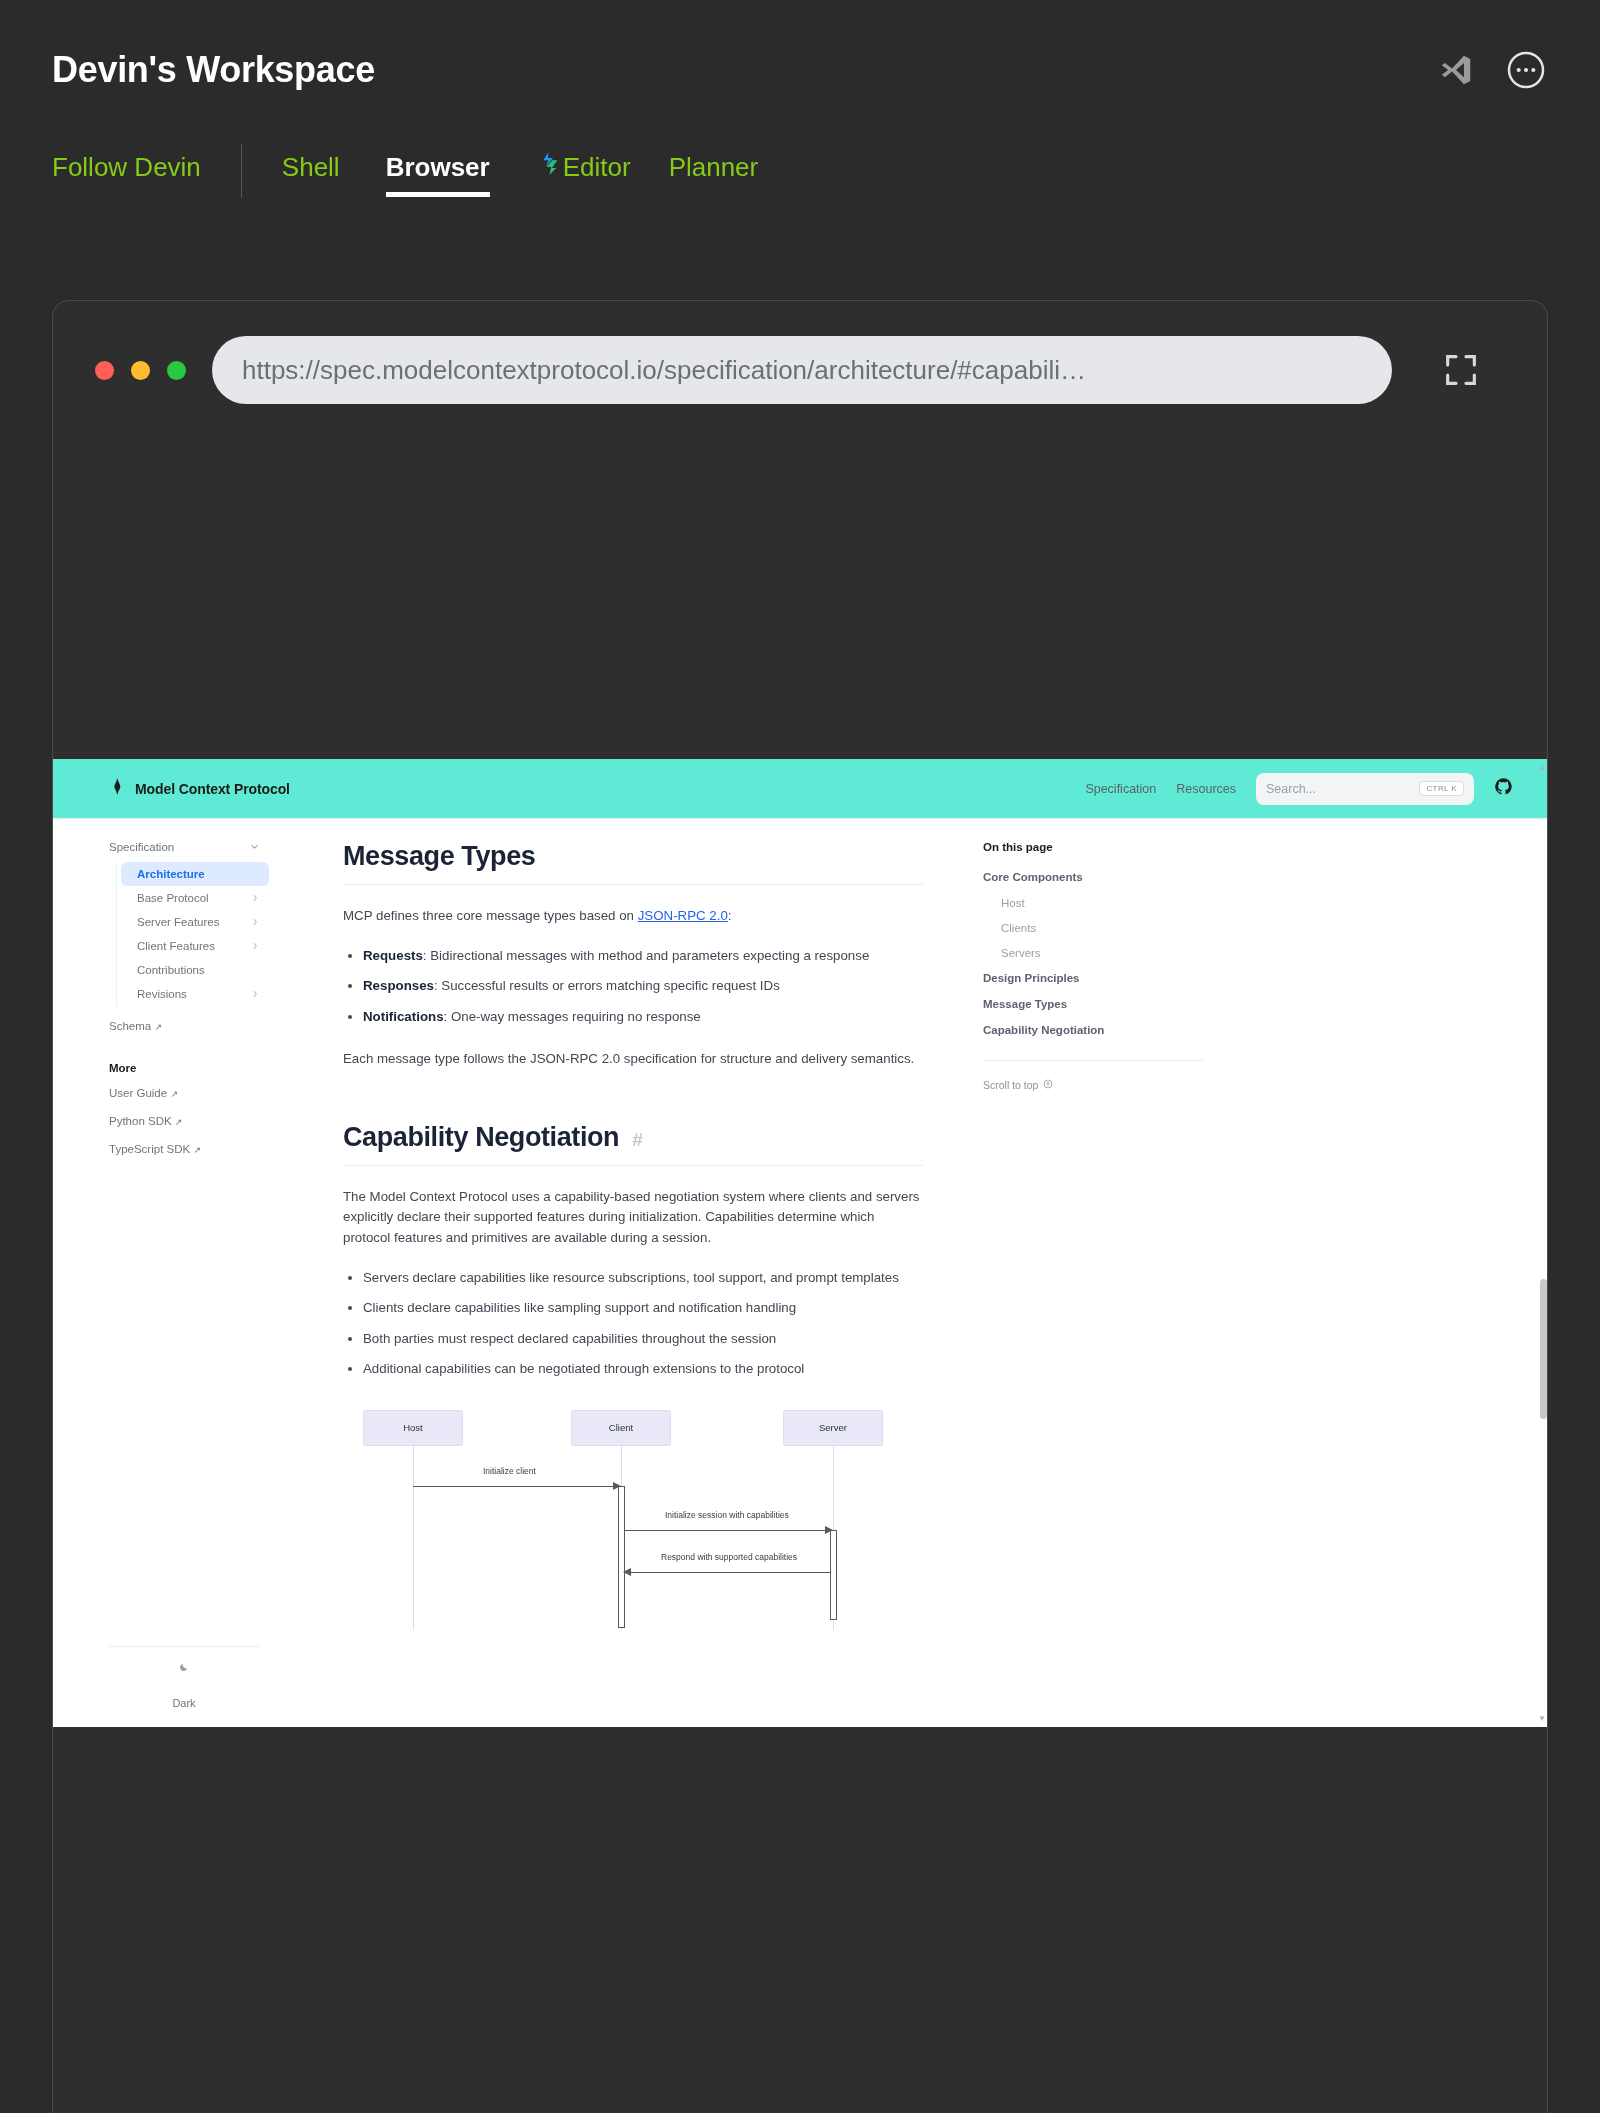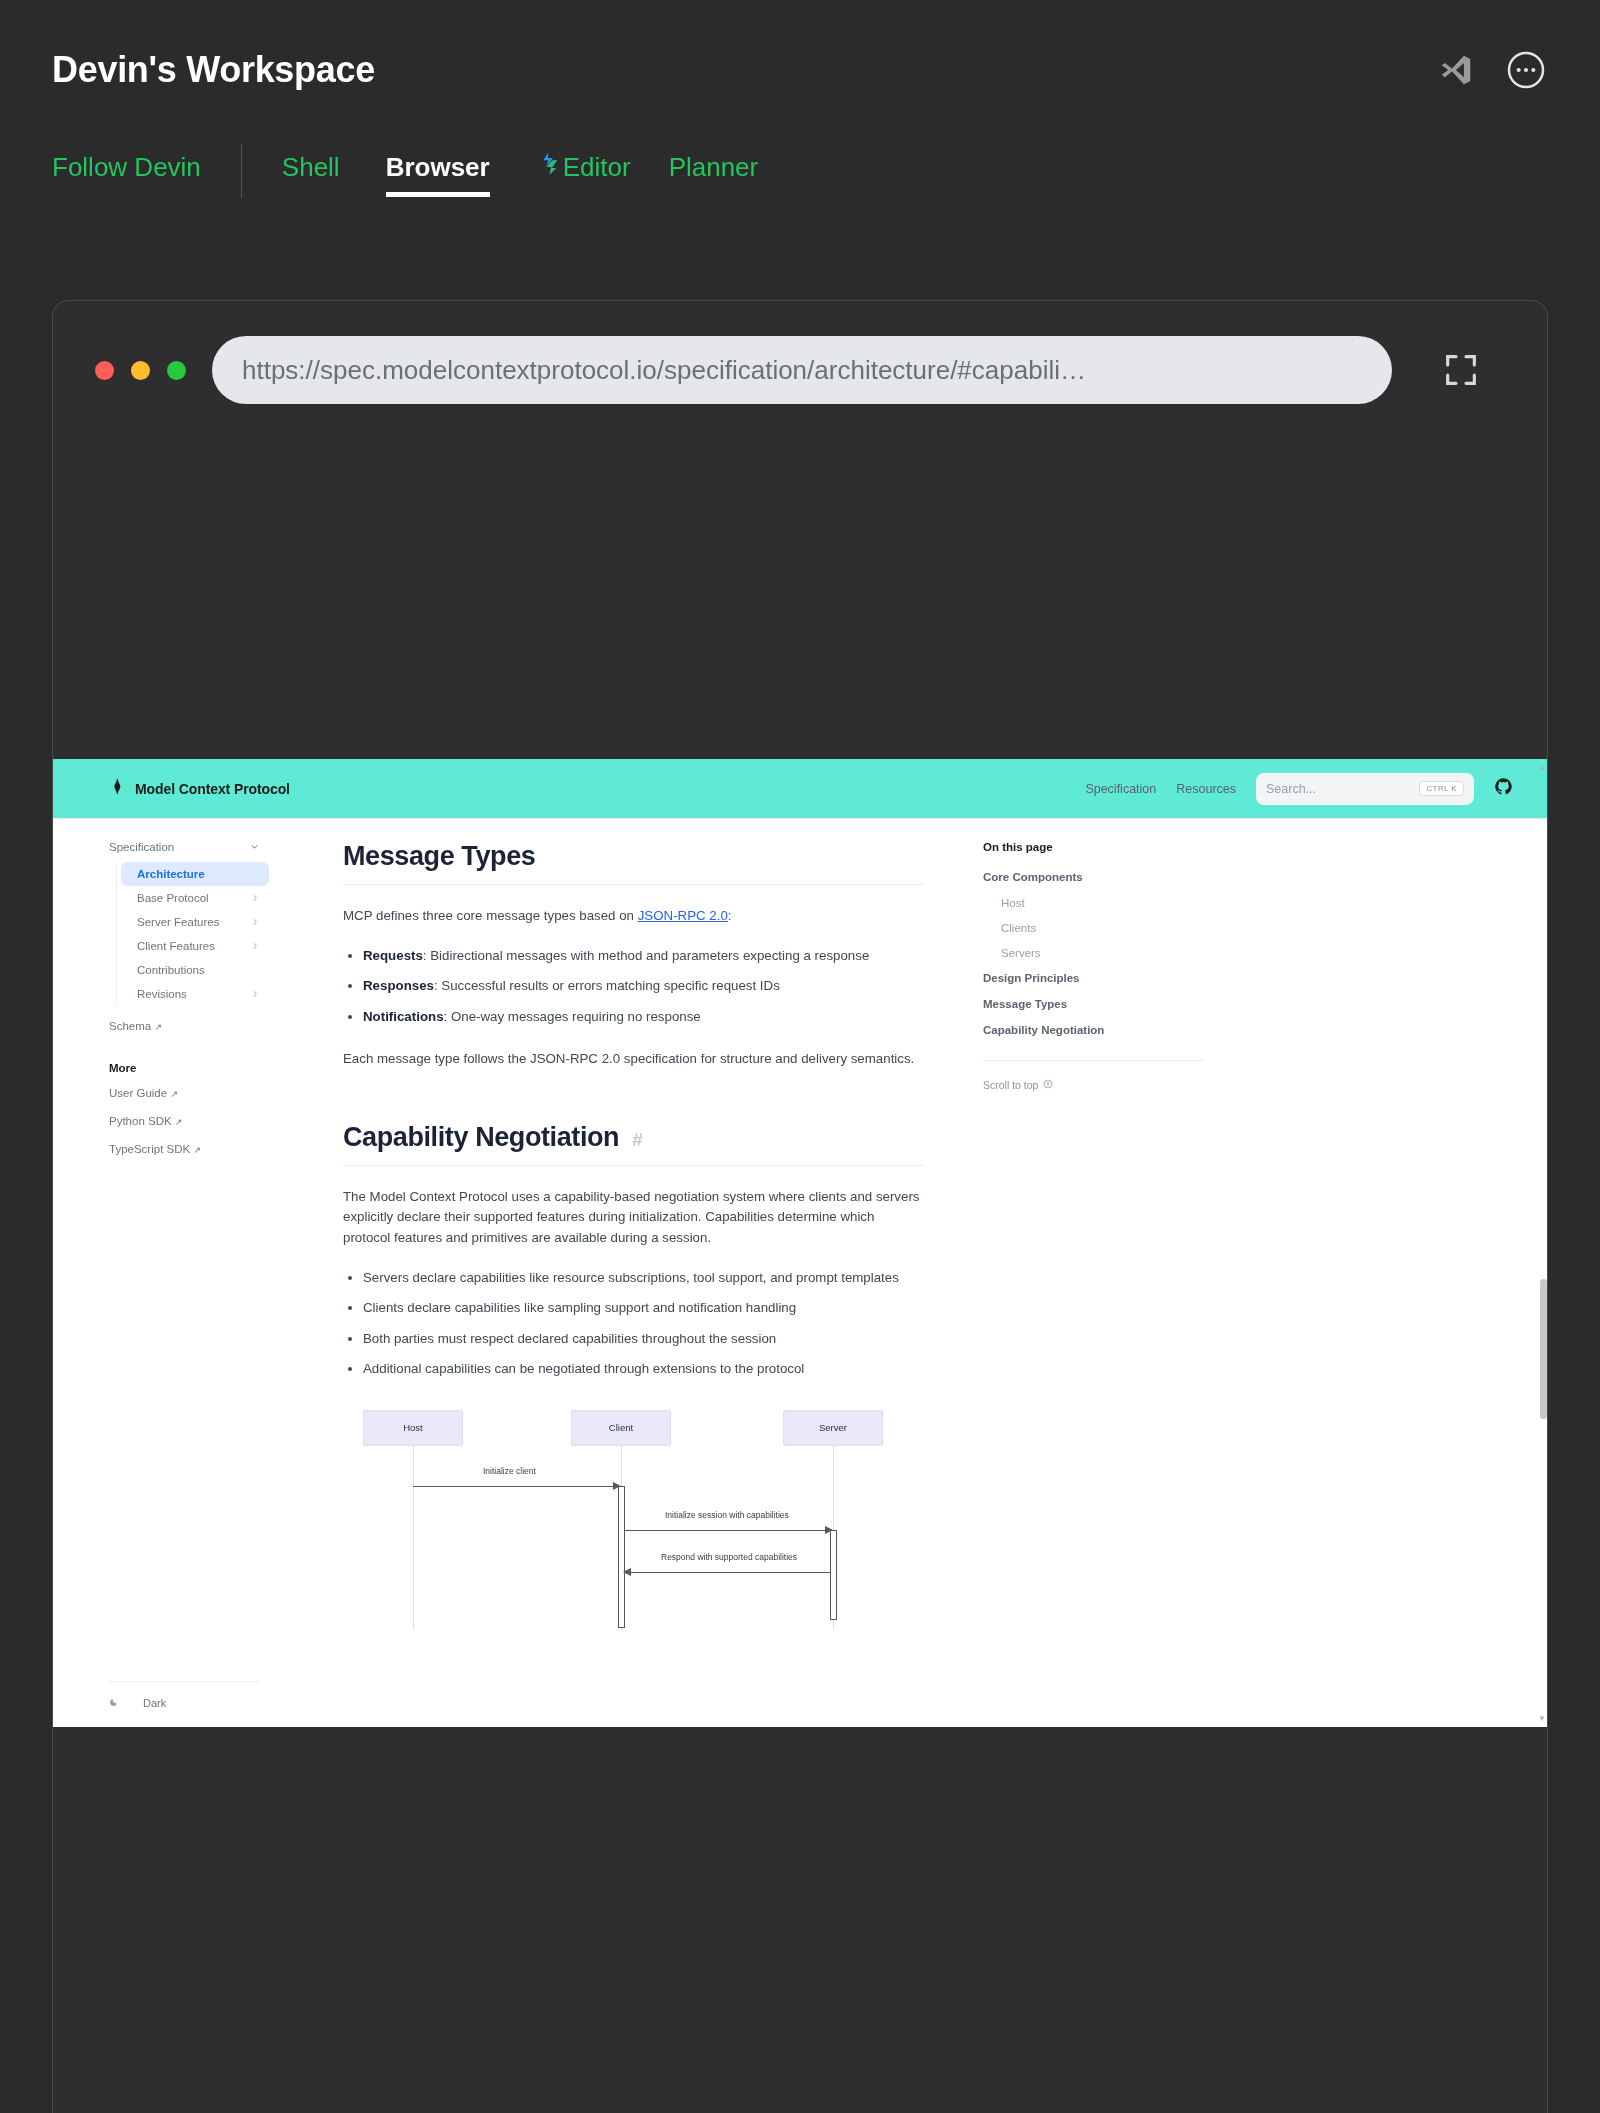--- a/index.html
+++ b/index.html
@@ -44,21 +44,21 @@
   
   .tabstrip {
     display: flex;
     align-items: center;
     padding: 0 52px;
     margin-top: 52px;
     gap: 0;
   }
   .tab {
     font-size: 26px;
-    color: #22c55e;
+    color: #84cc16;
     padding: 6px 0 14px 0;
     position: relative;
     cursor: pointer;
     white-space: nowrap;
   }
   .tab.active {
     color: #ffffff;
     font-weight: bold;
   }
   .tab.active::after {
@@ -280,20 +280,21 @@
     bottom: 18px;
     width: 150px;
     padding-top: 14px;
     border-top: 1px solid #eceef0;
     display: flex;
     align-items: center;
     gap: 23px;
     font-size: 11px;
     color: #6f747c;
     cursor: pointer;
+    flex-direction: column;
   }
 
   
   .docs-main {
     flex: 1 1 auto;
     padding: 22px 40px 0 40px;
     max-width: 660px;
   }
   .h2 {
     font-size: 27px;

